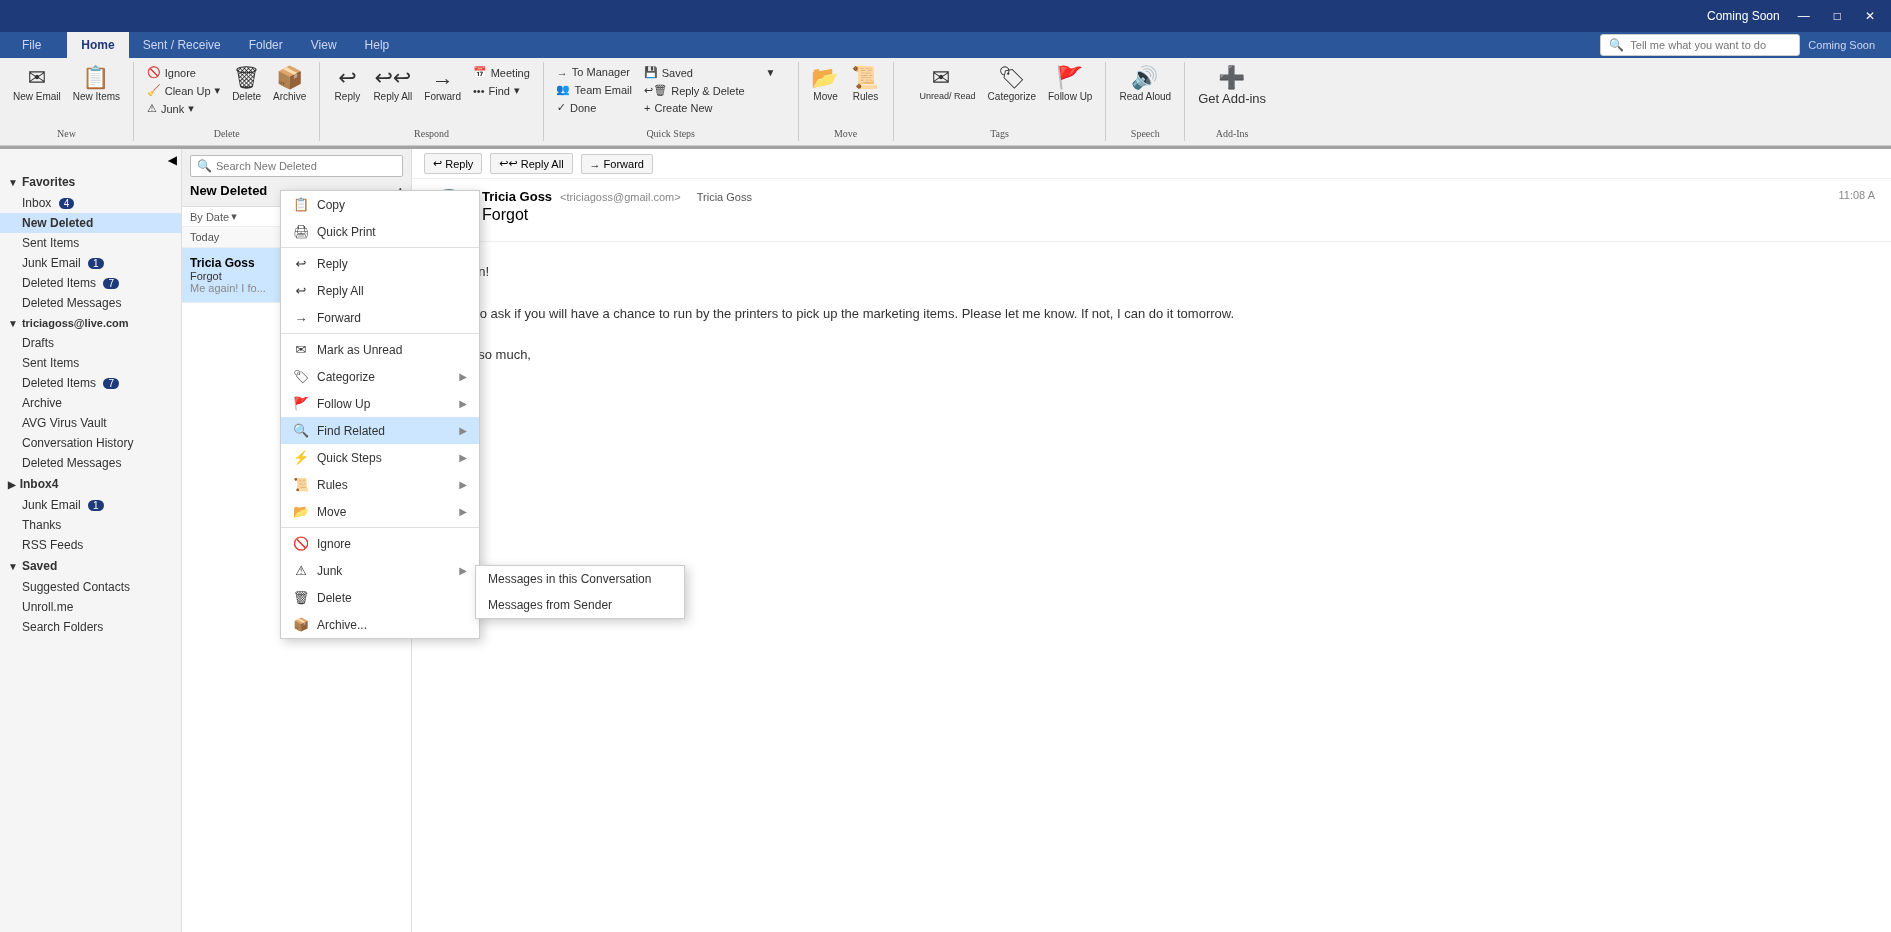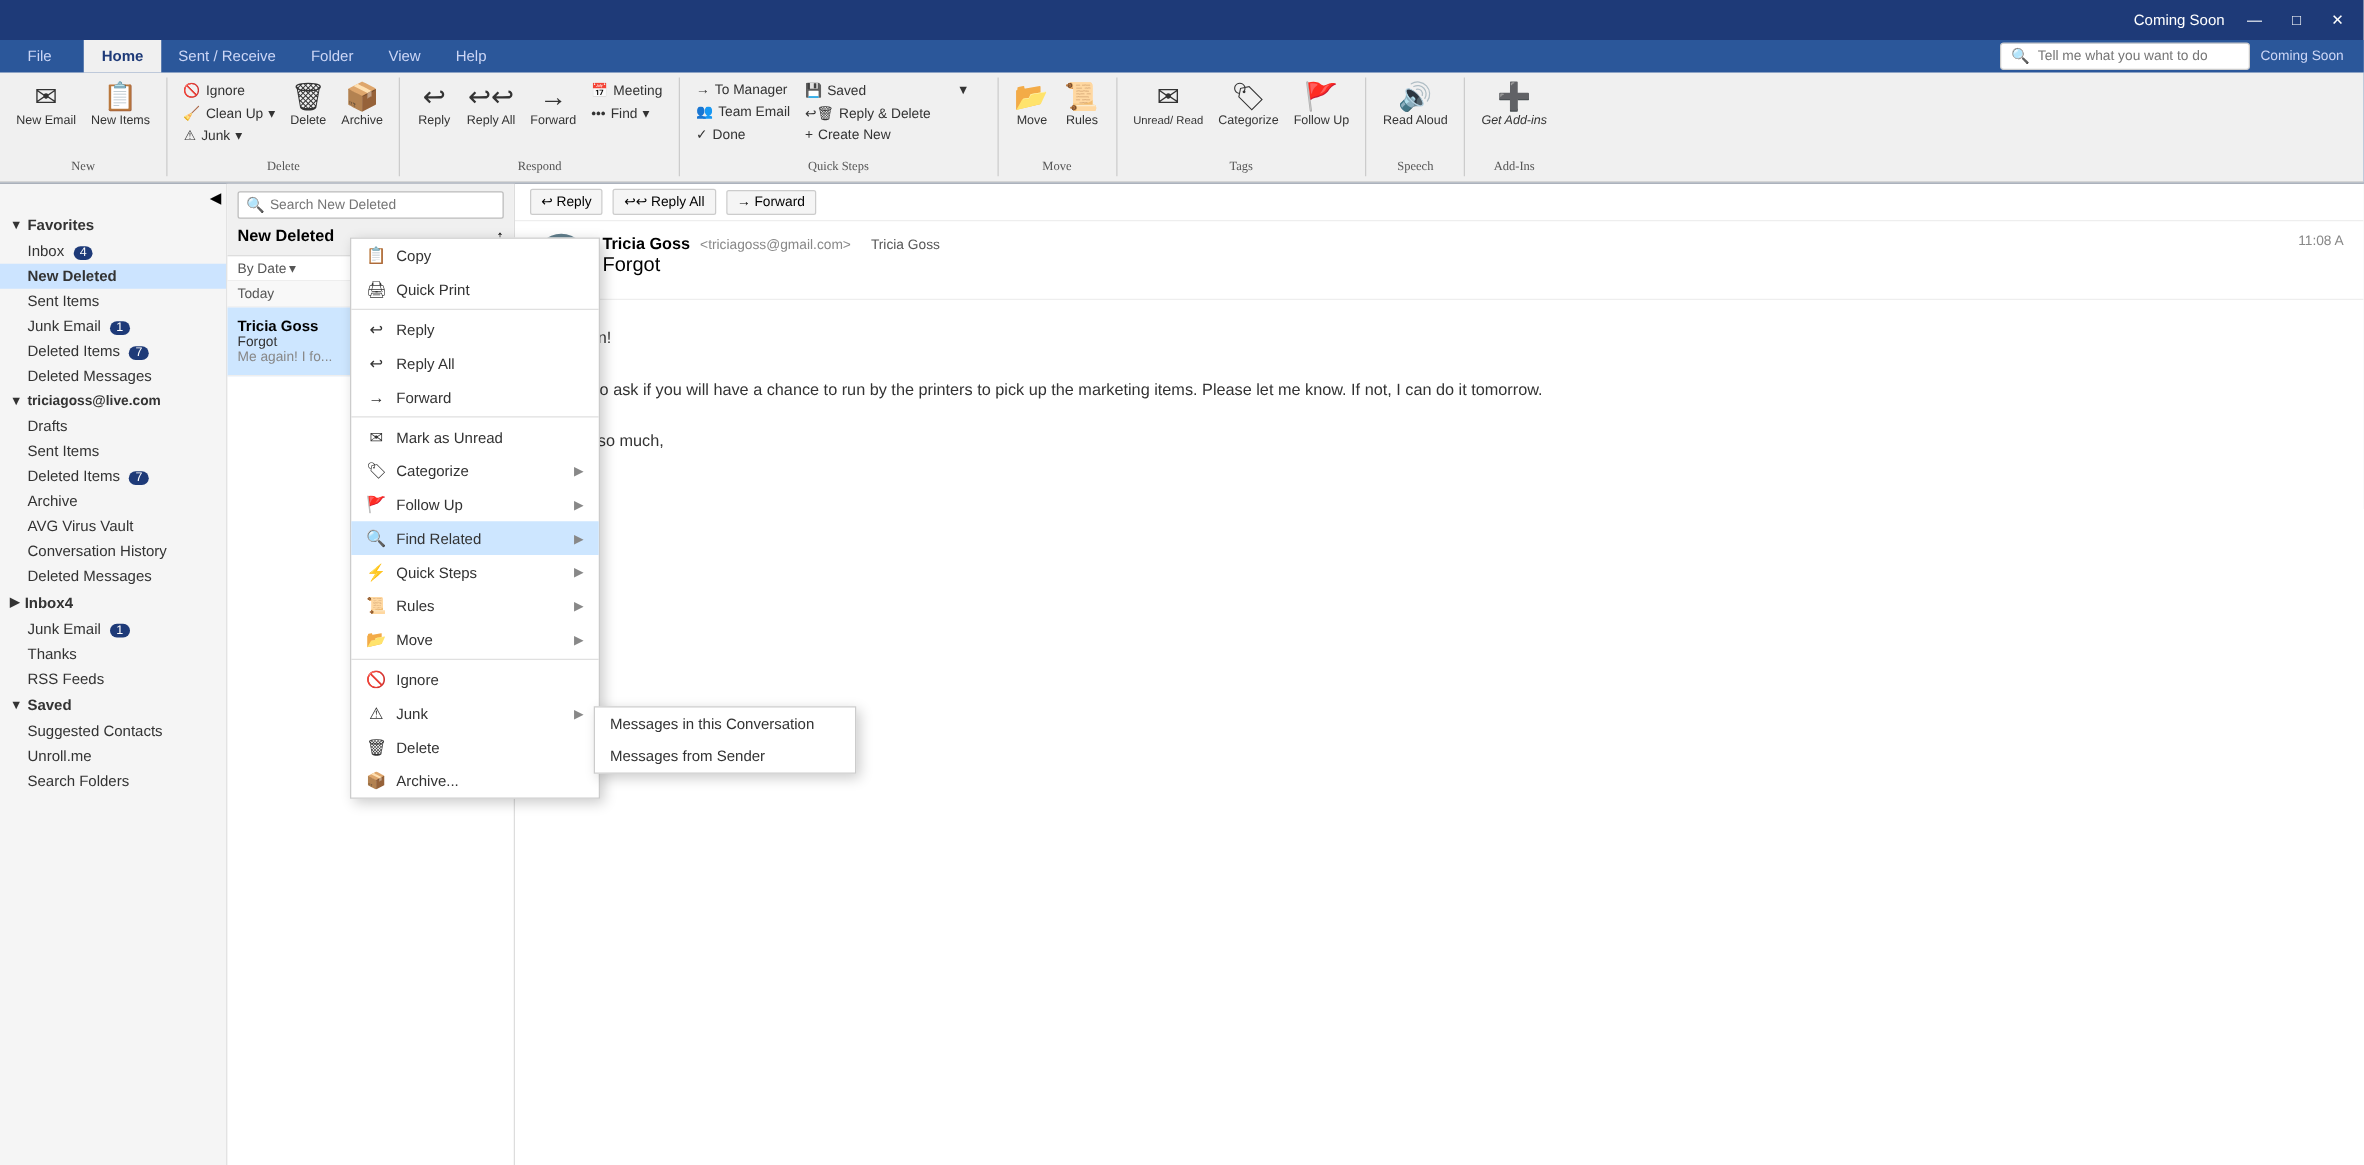--- a/index.html
+++ b/index.html
@@ -15,21 +15,21 @@
       padding: 0 10px;
       color: white;
       font-size: 12px;
     }
     #title-bar-left { flex: 1; display: flex; align-items: center; gap: 20px; padding-left: 8px; }
     #title-bar-right { display: flex; align-items: center; gap: 12px; font-size: 12px; }
 
     
     #ribbon {
       background: #2b579a;
-      border-bottom: 1px solid #a3a3a3;
+      border-bottom: 3px solid #a3a3a3;
     }
     #ribbon-tabs {
       display: flex;
       background: #2b579a;
       padding: 0 8px;
     }
     .ribbon-tab {
       padding: 6px 14px;
       color: #ccd6f6;
       cursor: pointer;
@@ -449,21 +449,21 @@
           <span>Rules</span>
         </button>
       </div>
       <div class="ribbon-group-label">Move</div>
     </div>
 
     <div class="ribbon-group">
       <div class="ribbon-group-buttons">
         <button class="ribbon-btn">
           <span class="ribbon-btn-icon">✉</span>
-          <span style="font-size:9px;text-align:right;">Unread/ Read</span>
+          <span style="font-size:9px;text-align:right;margin-left:13px;">Unread/ Read</span>
         </button>
         <button class="ribbon-btn">
           <span class="ribbon-btn-icon">🏷</span>
           <span>Categorize</span>
         </button>
         <button class="ribbon-btn">
           <span class="ribbon-btn-icon">🚩</span>
           <span>Follow Up</span>
         </button>
       </div>
@@ -478,21 +478,21 @@
           <span>Read Aloud</span>
         </button>
       </div>
       <div class="ribbon-group-label">Speech</div>
     </div>
 
     <div class="ribbon-group">
       <div class="ribbon-group-buttons">
         <button class="ribbon-btn">
           <span class="ribbon-btn-icon">➕</span>
-          <span style="font-size:10px;font-style:italic;">Get Add-ins</span>
+          <span style="font-size:13px;">Get Add-ins</span>
         </button>
       </div>
       <div class="ribbon-group-label">Add-Ins</div>
     </div>
   </div>
 </div>
 
 <div id="main">
 
   <div id="sidebar">

